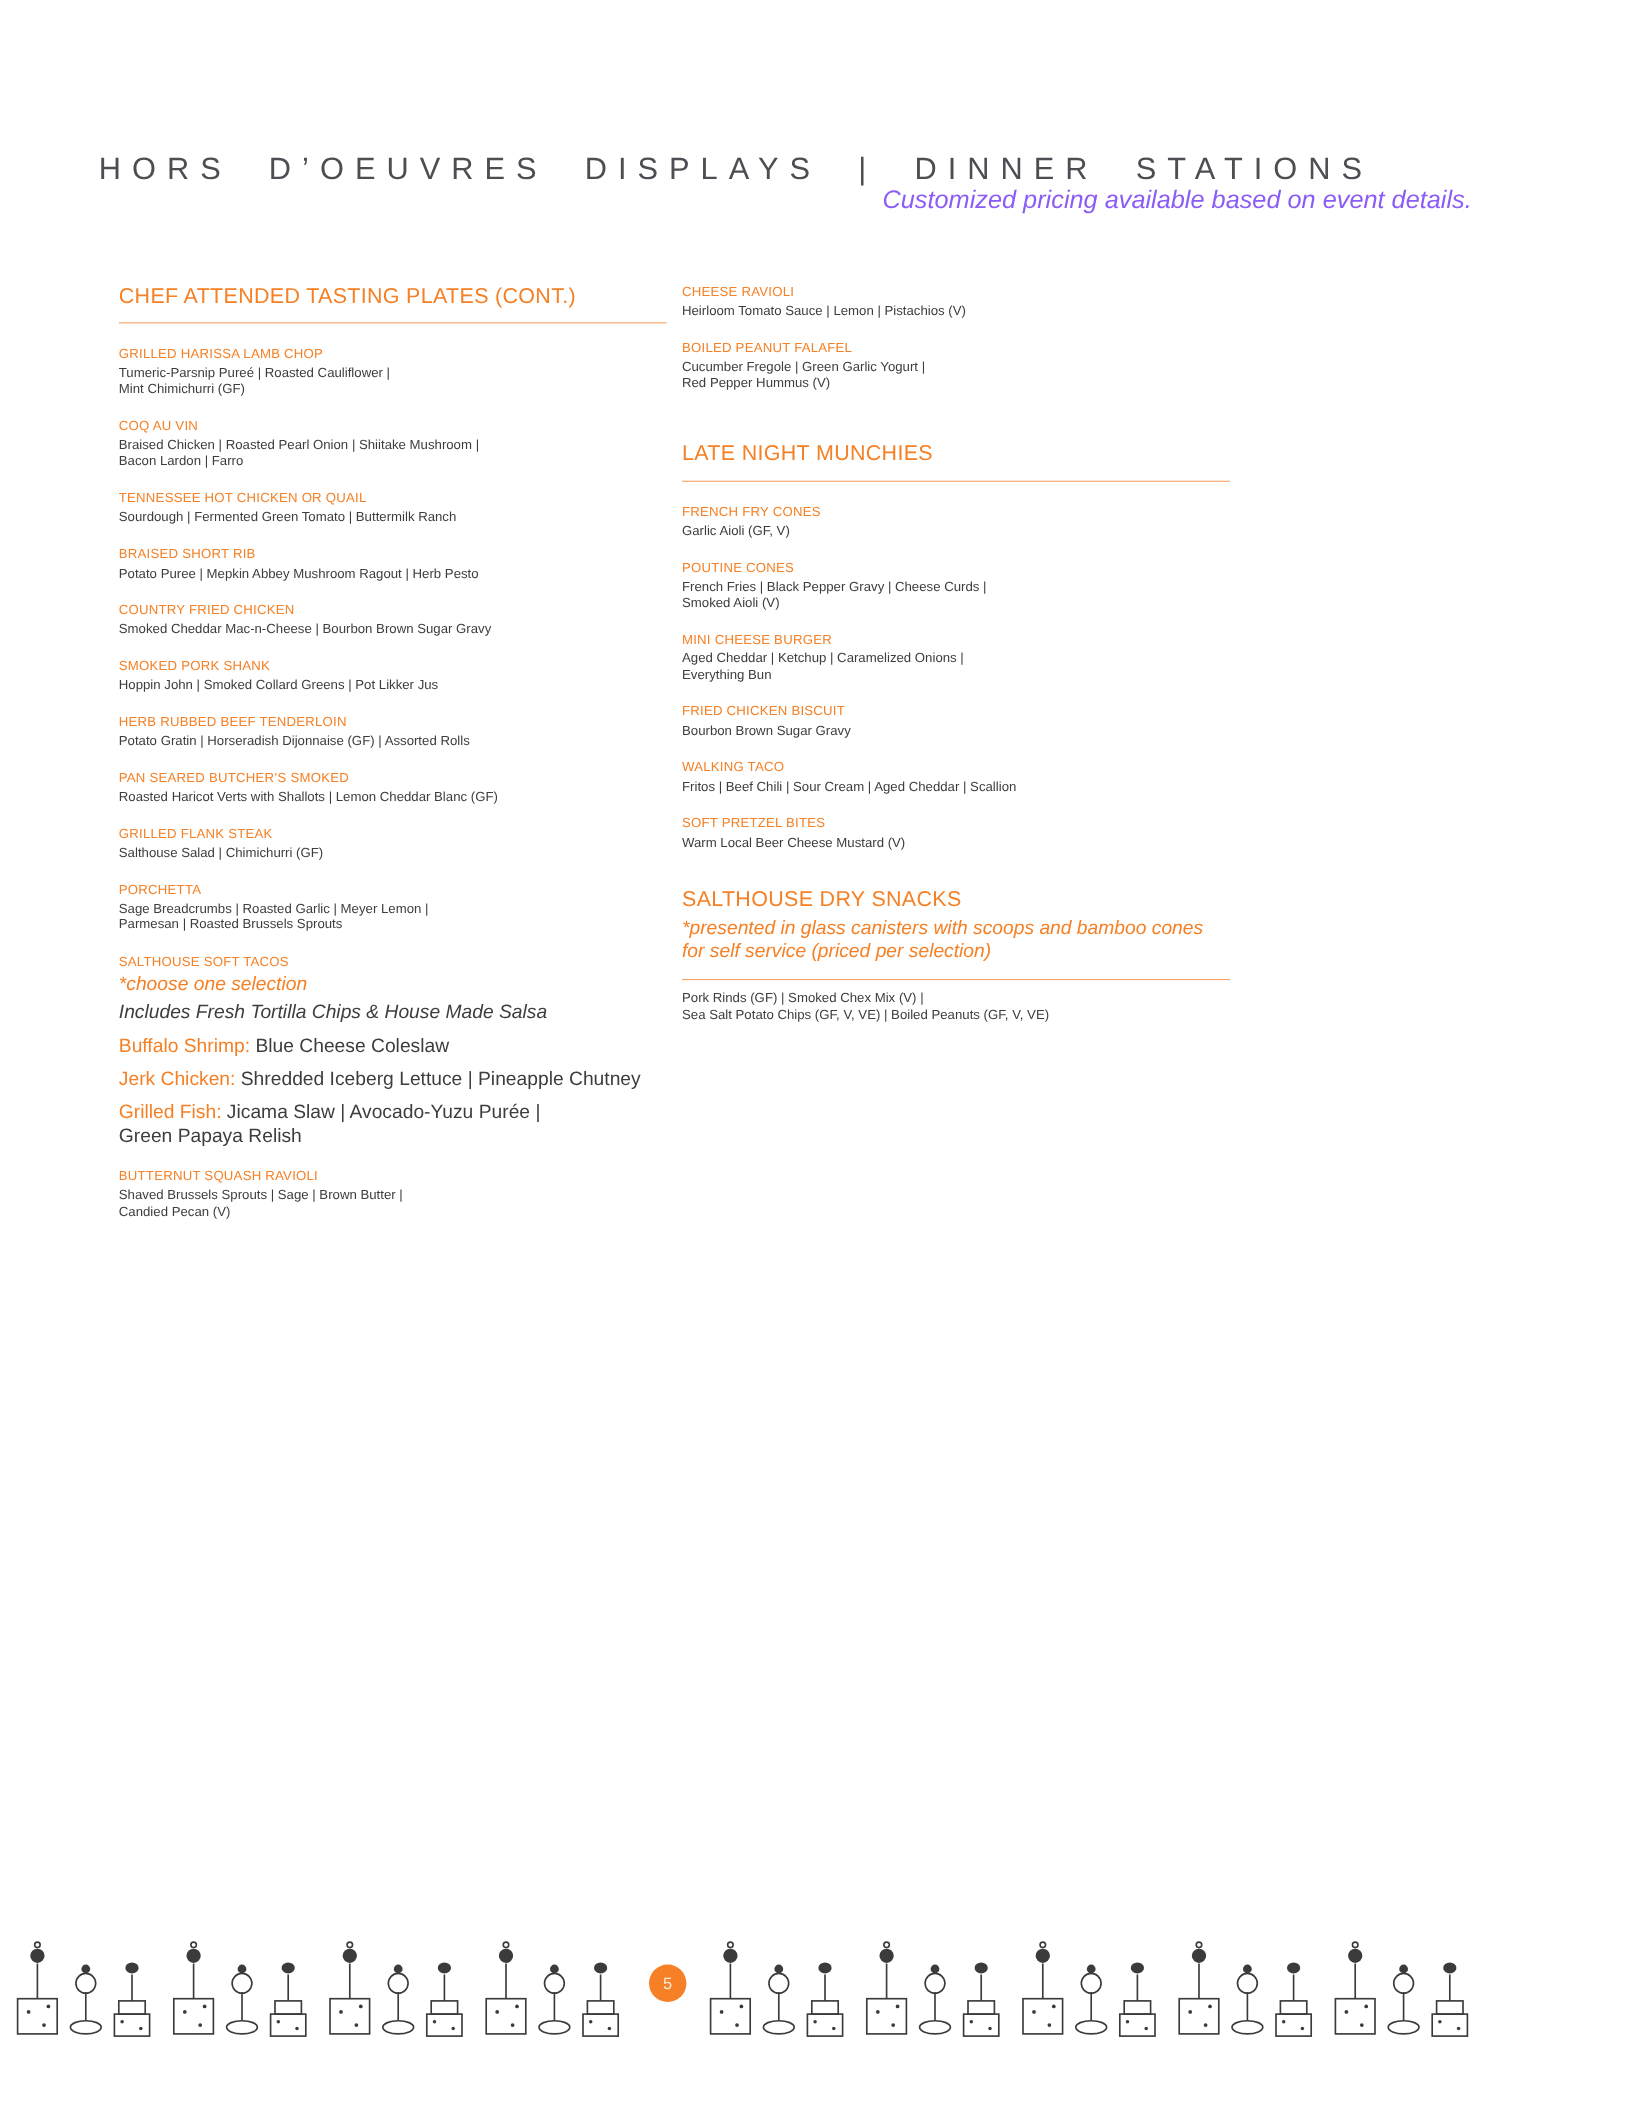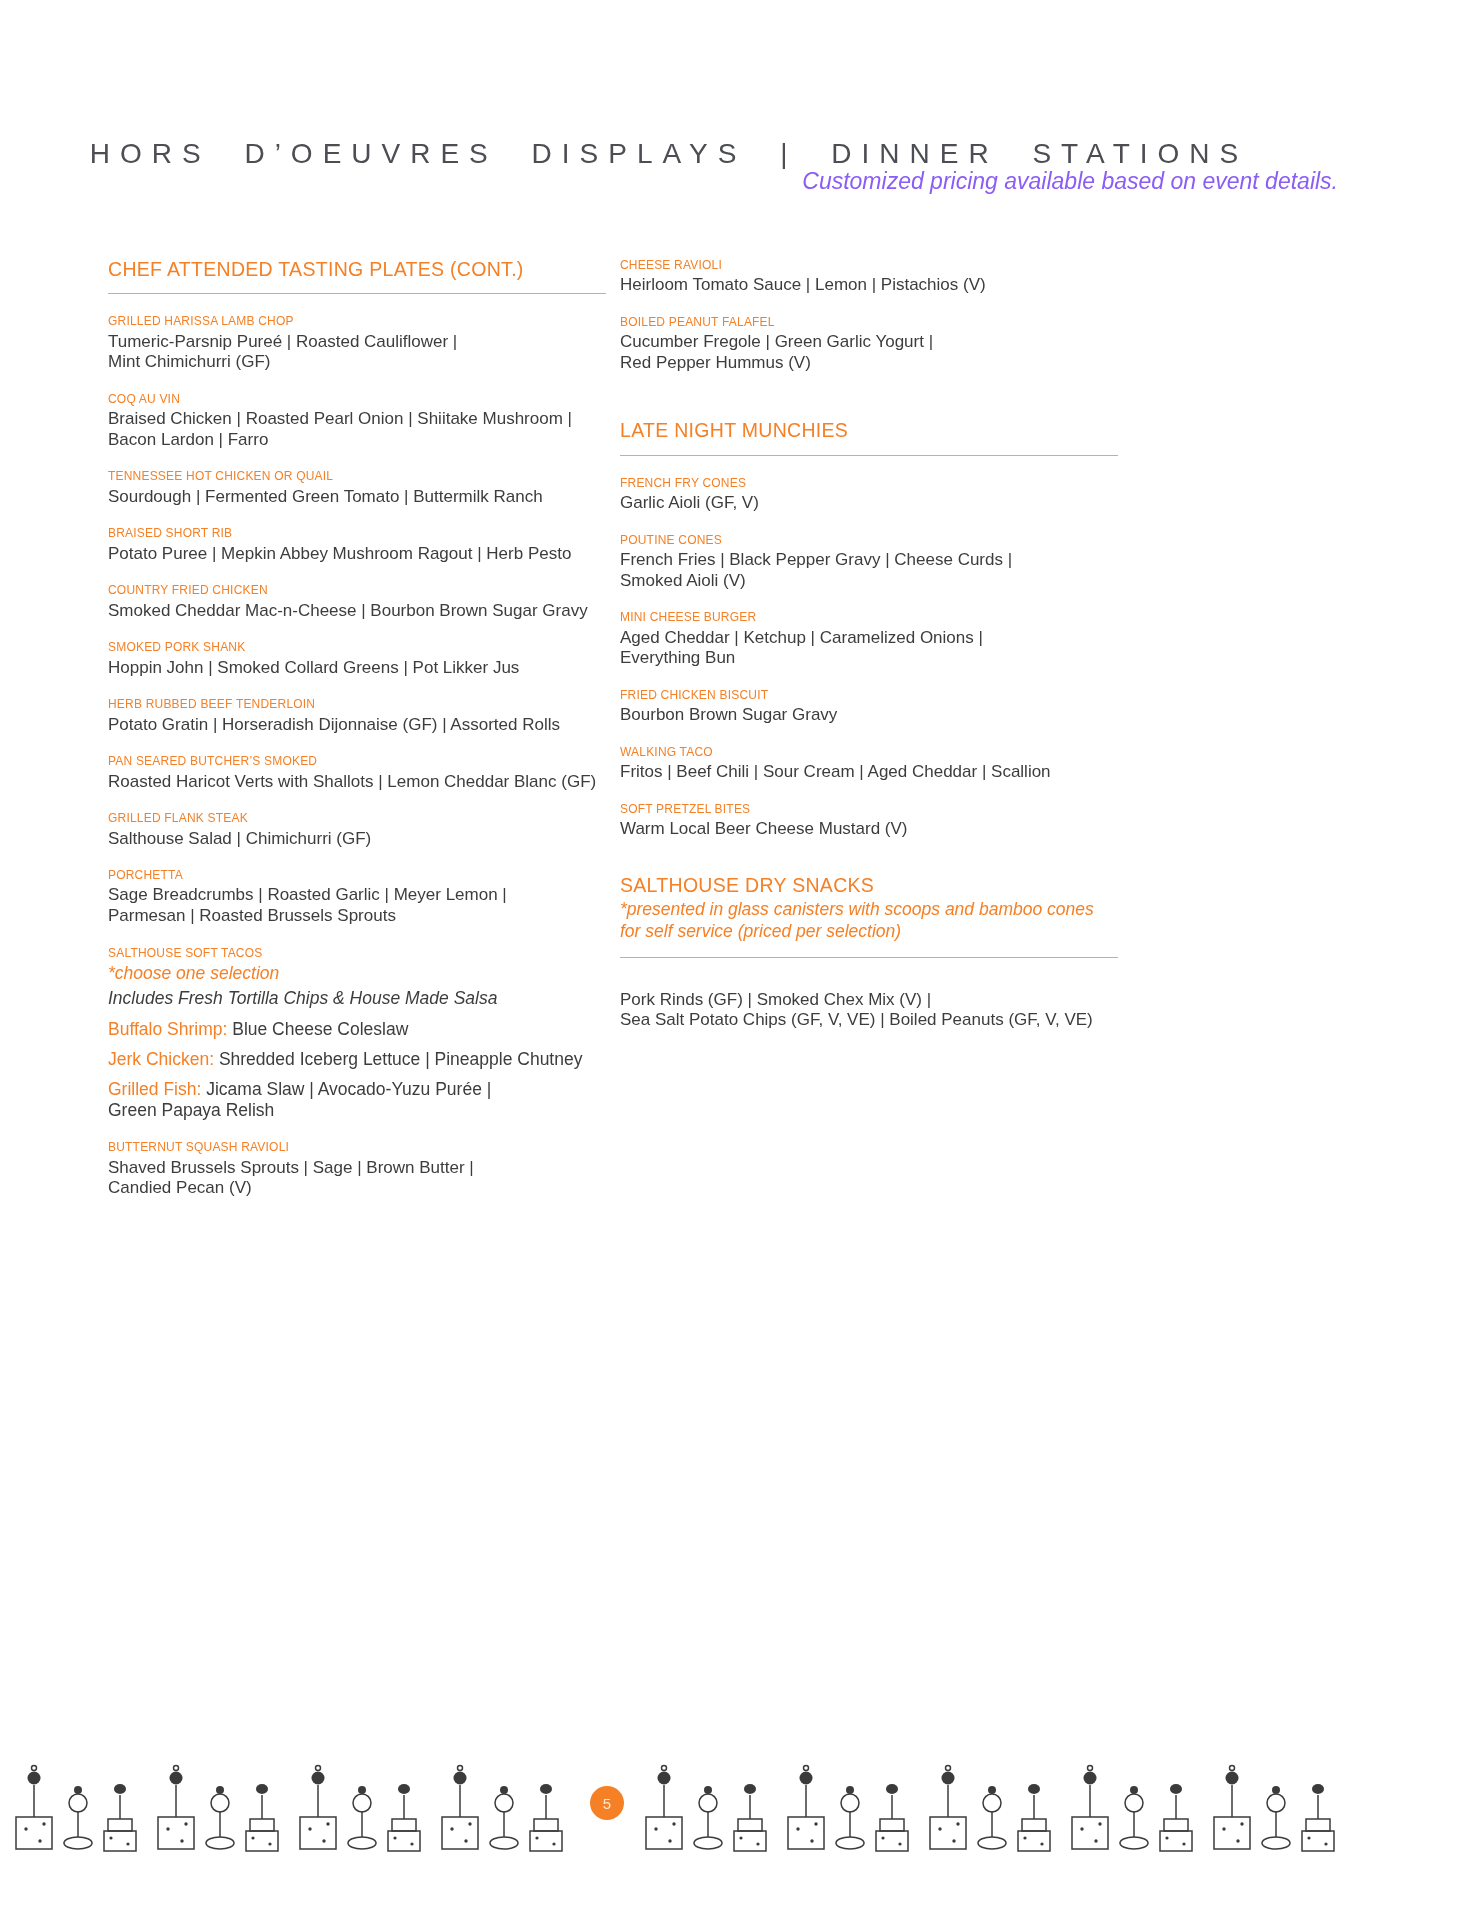--- a/index.html
+++ b/index.html
@@ -59,21 +59,21 @@
 
   .item { margin-bottom: 19px; }
   .item-name {
     color: #f58025;
     font-size: 12px;
     line-height: 1.2;
     margin-bottom: 3px;
     letter-spacing: 0.2px;
   }
   .item-desc {
-    font-size: 17px;
+    font-size: 12px;
     line-height: 1.21;
     white-space: pre-line;
     color: #3d3d3f;
   }
 
   .note-orange {
     color: #f58025;
     font-style: italic;
     font-size: 17.5px;
     line-height: 1.25;
@@ -91,21 +91,21 @@
     font-size: 17.5px;
     line-height: 1.21;
     margin-top: 9px;
   }
   .taco-label { color: #f58025; }
   .taco-desc { white-space: pre-line; }
 
   .late-night-sec { margin-top: 46px; }
   .dry-snacks { margin-top: 34px; }
   .dry-snacks .rule { margin-top: 14px; }
-  .dry-snacks-desc { margin-top: 32px; }
+  .dry-snacks-desc { margin-top: 9px; }
 
   .footer-band {
     position: absolute;
     top: 1745px;
     height: 115px;
   }
   .footer-band.left  { left: 12px;  width: 565px; }
   .footer-band.right { left: 642px; width: 842px; }
 
   .page-circle {

